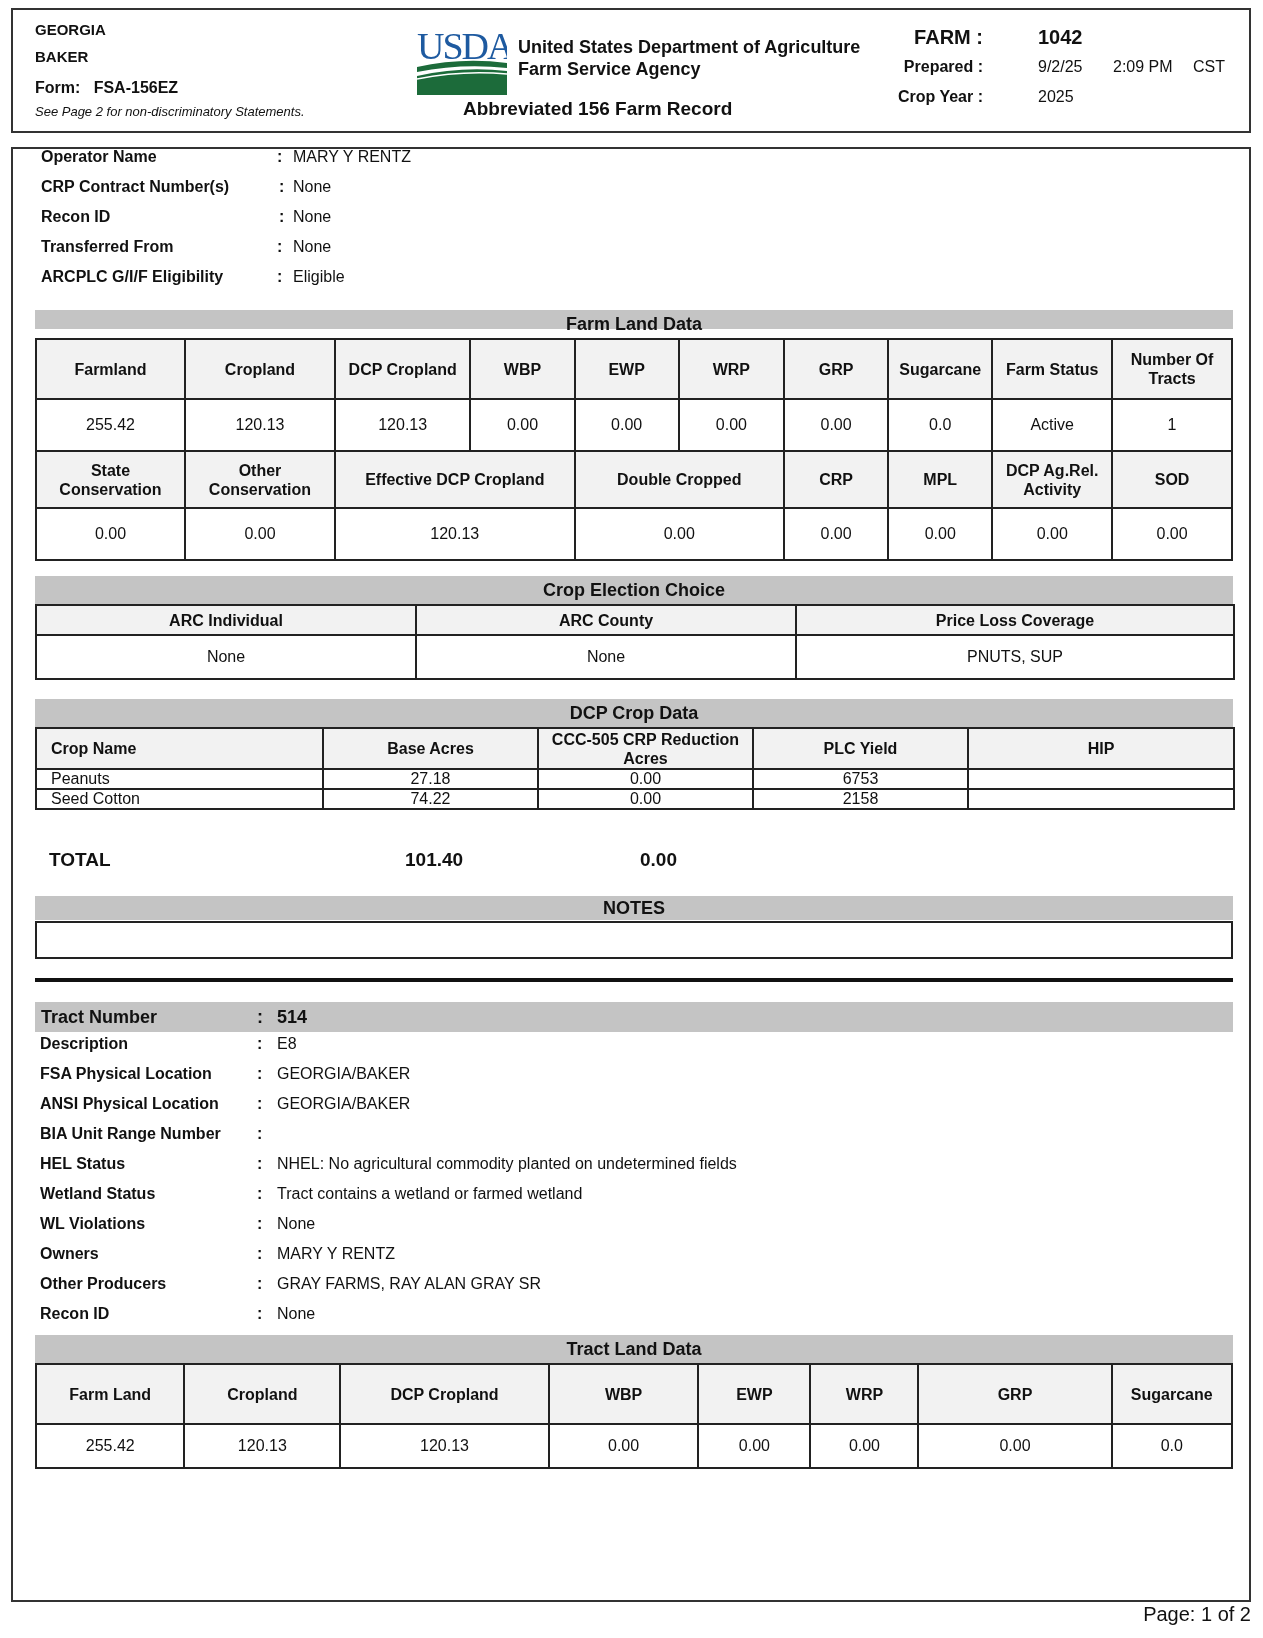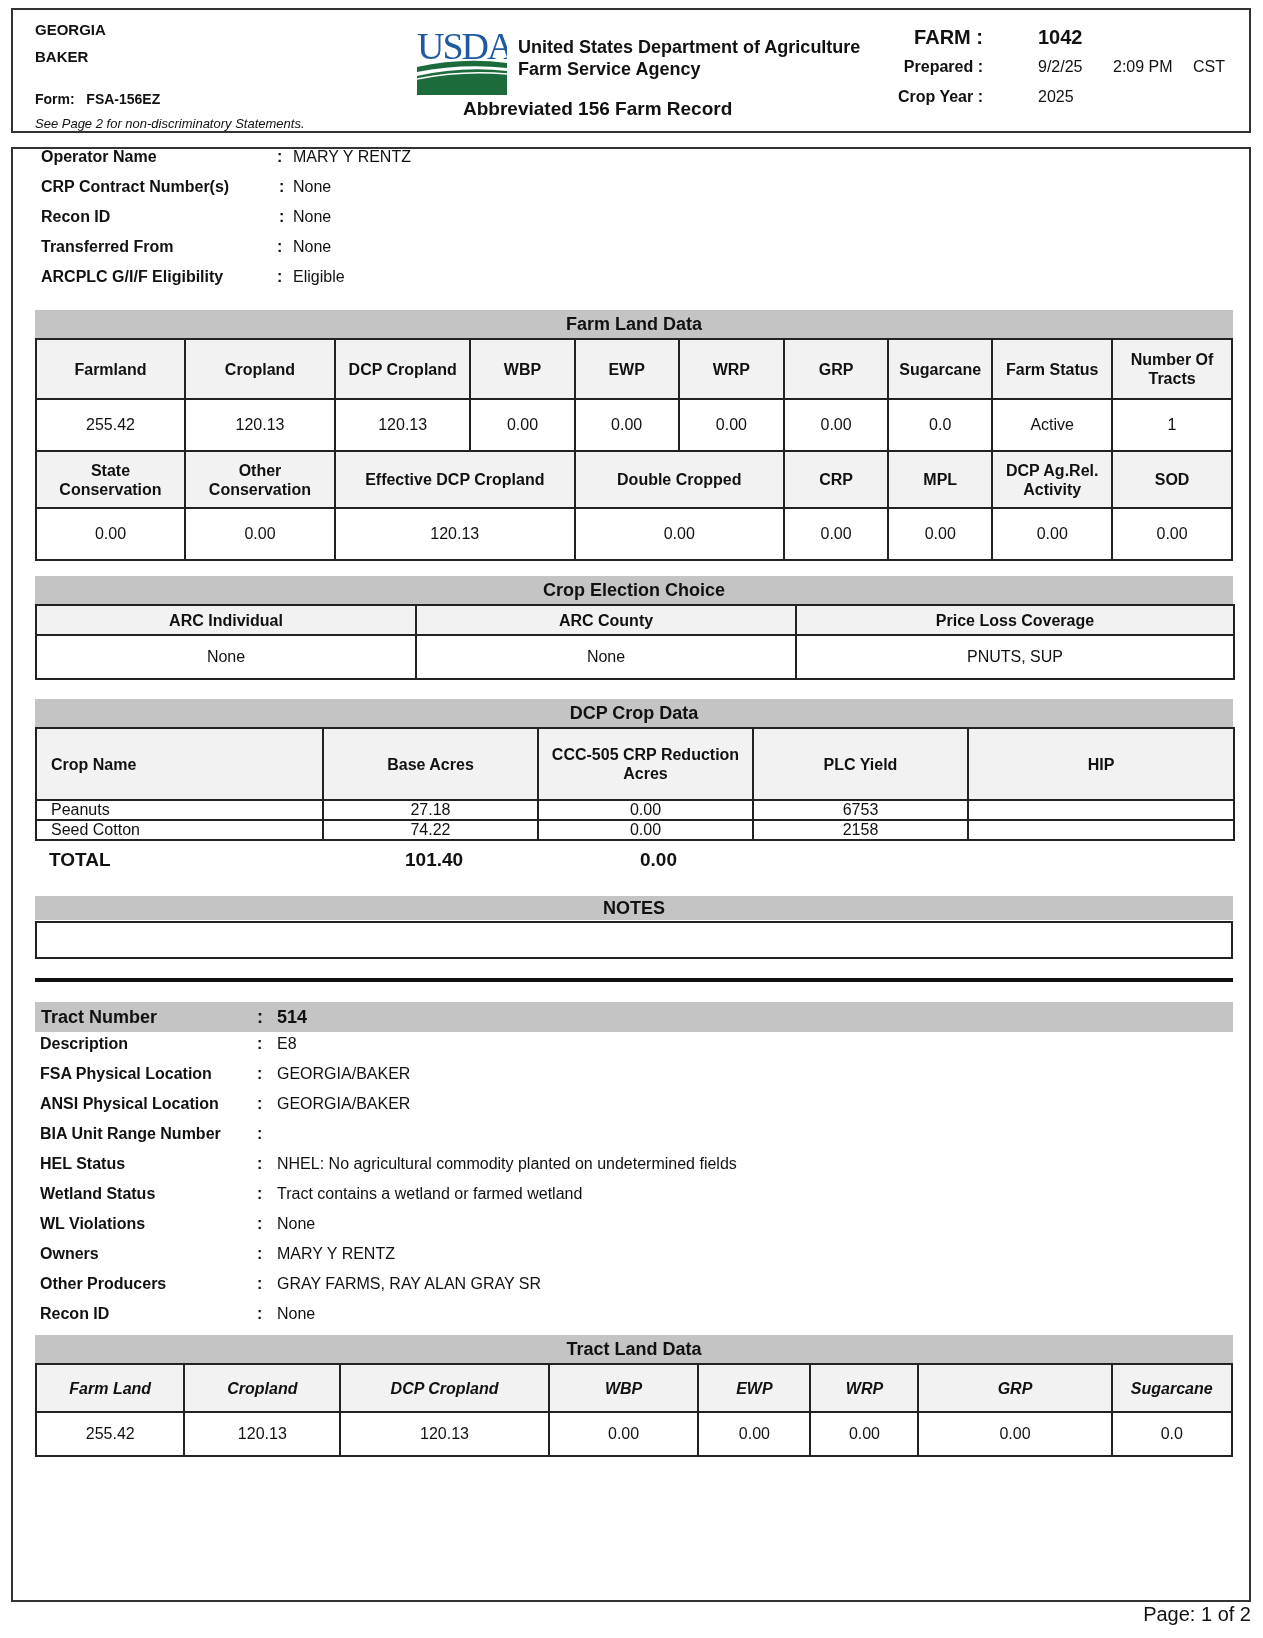--- a/index.html
+++ b/index.html
@@ -3,21 +3,21 @@
 <meta charset="utf-8">
 <style>
   * { box-sizing: border-box; }
   html, body { margin: 0; padding: 0; background: #fff; }
   body { width: 1263px; height: 1638px; position: relative; font-family: "Liberation Sans", sans-serif; color: #111; overflow: hidden; }
 
   
   #header { position: absolute; left: 11px; top: 8px; width: 1240px; height: 125px; border: 2px solid #333; }
   #hdr-left { position: absolute; left: 22px; top: 6px; font-size: 15px; }
   #hdr-left .line { height: 27px; line-height: 27px; font-weight: bold; }
-  #hdr-left .form { margin-top: 16px; font-size: 14px; }
+  #hdr-left .form { margin-top: 4px; font-size: 16px; }
   #hdr-left .form span { font-weight: bold; }
   #hdr-left .note { font-style: italic; font-size: 13px; font-weight: normal; margin-top: 3px; }
   #logo { position: absolute; left: 404px; top: 17px; width: 90px; height: 68px; }
   #agency { position: absolute; left: 505px; top: 26px; font-size: 18px; font-weight: bold; line-height: 22px; }
   #doc-title { position: absolute; left: 450px; top: 88px; font-size: 19px; font-weight: bold; }
   #hdr-right { position: absolute; left: 860px; top: 12px; font-size: 16px; }
   .hr-row { height: 30px; line-height: 30px; position: relative; }
   .hr-lbl { position: absolute; right: 0; width: 150px; text-align: right; font-weight: bold; left: -40px; }
   .hr-val { position: absolute; left: 165px; white-space: nowrap; }
   .farm-row .hr-lbl, .farm-row .hr-val { font-size: 20px; font-weight: bold; }
@@ -31,50 +31,50 @@
   .kv-lbl { position: absolute; left: 0; font-weight: bold; white-space: nowrap; }
   .kv-colon { position: absolute; font-weight: bold; }
   .kv-val { position: absolute; white-space: nowrap; }
 
   .section-bar { position: absolute; left: 22px; width: 1198px; background: #c4c4c4; text-align: center; font-weight: bold; font-size: 18px; }
   table.grid { position: absolute; left: 22px; width: 1198px; border-collapse: collapse; font-size: 16px; table-layout: fixed; }
   table.grid td, table.grid th { border: 2px solid #222; text-align: center; padding: 0 4px; }
   table.grid th { background: #f2f2f2; font-weight: bold; line-height: 19px; }
   table.grid td { background: #fff; font-weight: normal; }
 
-  #farm-land-bar { top: 161px; height: 28px; line-height: 28px; }
+  #farm-land-bar { top: 161px; height: 19px; line-height: 28px; }
   #farm-land-table { top: 189px; }
   #farm-land-table tr.h1 { height: 60px; }
   #farm-land-table tr.v1 { height: 52px; }
   #farm-land-table tr.h2 { height: 57px; }
   #farm-land-table tr.v2 { height: 52px; }
 
   #crop-election-bar { top: 427px; height: 28px; line-height: 28px; }
   #crop-election-table { top: 455px; border-radius: 12px; }
   #crop-election-table tr.h { height: 30px; }
   #crop-election-table tr.v { height: 44px; }
 
   #dcp-bar { top: 550px; height: 28px; line-height: 28px; }
   #dcp-table { top: 578px; }
-  #dcp-table tr.h { height: 72px; padding-left: 39px; }
+  #dcp-table tr.h { height: 41px; padding-left: 39px; }
   #dcp-table tr.v { height: 16px; }
   #dcp-table td.left, #dcp-table th.left { text-align: left; padding-left: 14px; }
   #dcp-total { position: absolute; top: 700px; left: 22px; width: 1198px; height: 26px; font-size: 19px; font-weight: bold; }
   #dcp-total span { position: absolute; }
 
   #notes-bar { top: 747px; height: 24px; line-height: 24px; }
   #notes-box { position: absolute; left: 22px; top: 772px; width: 1198px; height: 38px; border: 2px solid #222; }
   #divider { position: absolute; left: 22px; top: 829px; width: 1198px; height: 4px; background: #111; }
 
   #tract-bar { position: absolute; left: 22px; top: 853px; width: 1198px; height: 30px; line-height: 30px; background: #c4c4c4; font-size: 18px; font-weight: bold; }
   #tract-bar span { position: absolute; }
 
   #tract-land-bar { top: 1186px; height: 28px; line-height: 28px; }
   #tract-land-table { top: 1214px; }
-  #tract-land-table tr.h { height: 48px; font-style: italic; }
+  #tract-land-table tr.h { height: 60px; }
   #tract-land-table tr.v { height: 44px; }
 
   #page-num { position: absolute; right: 12px; top: 1603px; font-size: 20px; }
 </style>
 </head>
 <body>
 
 <div id="header">
   <div id="hdr-left">
     <div class="line">GEORGIA</div>

